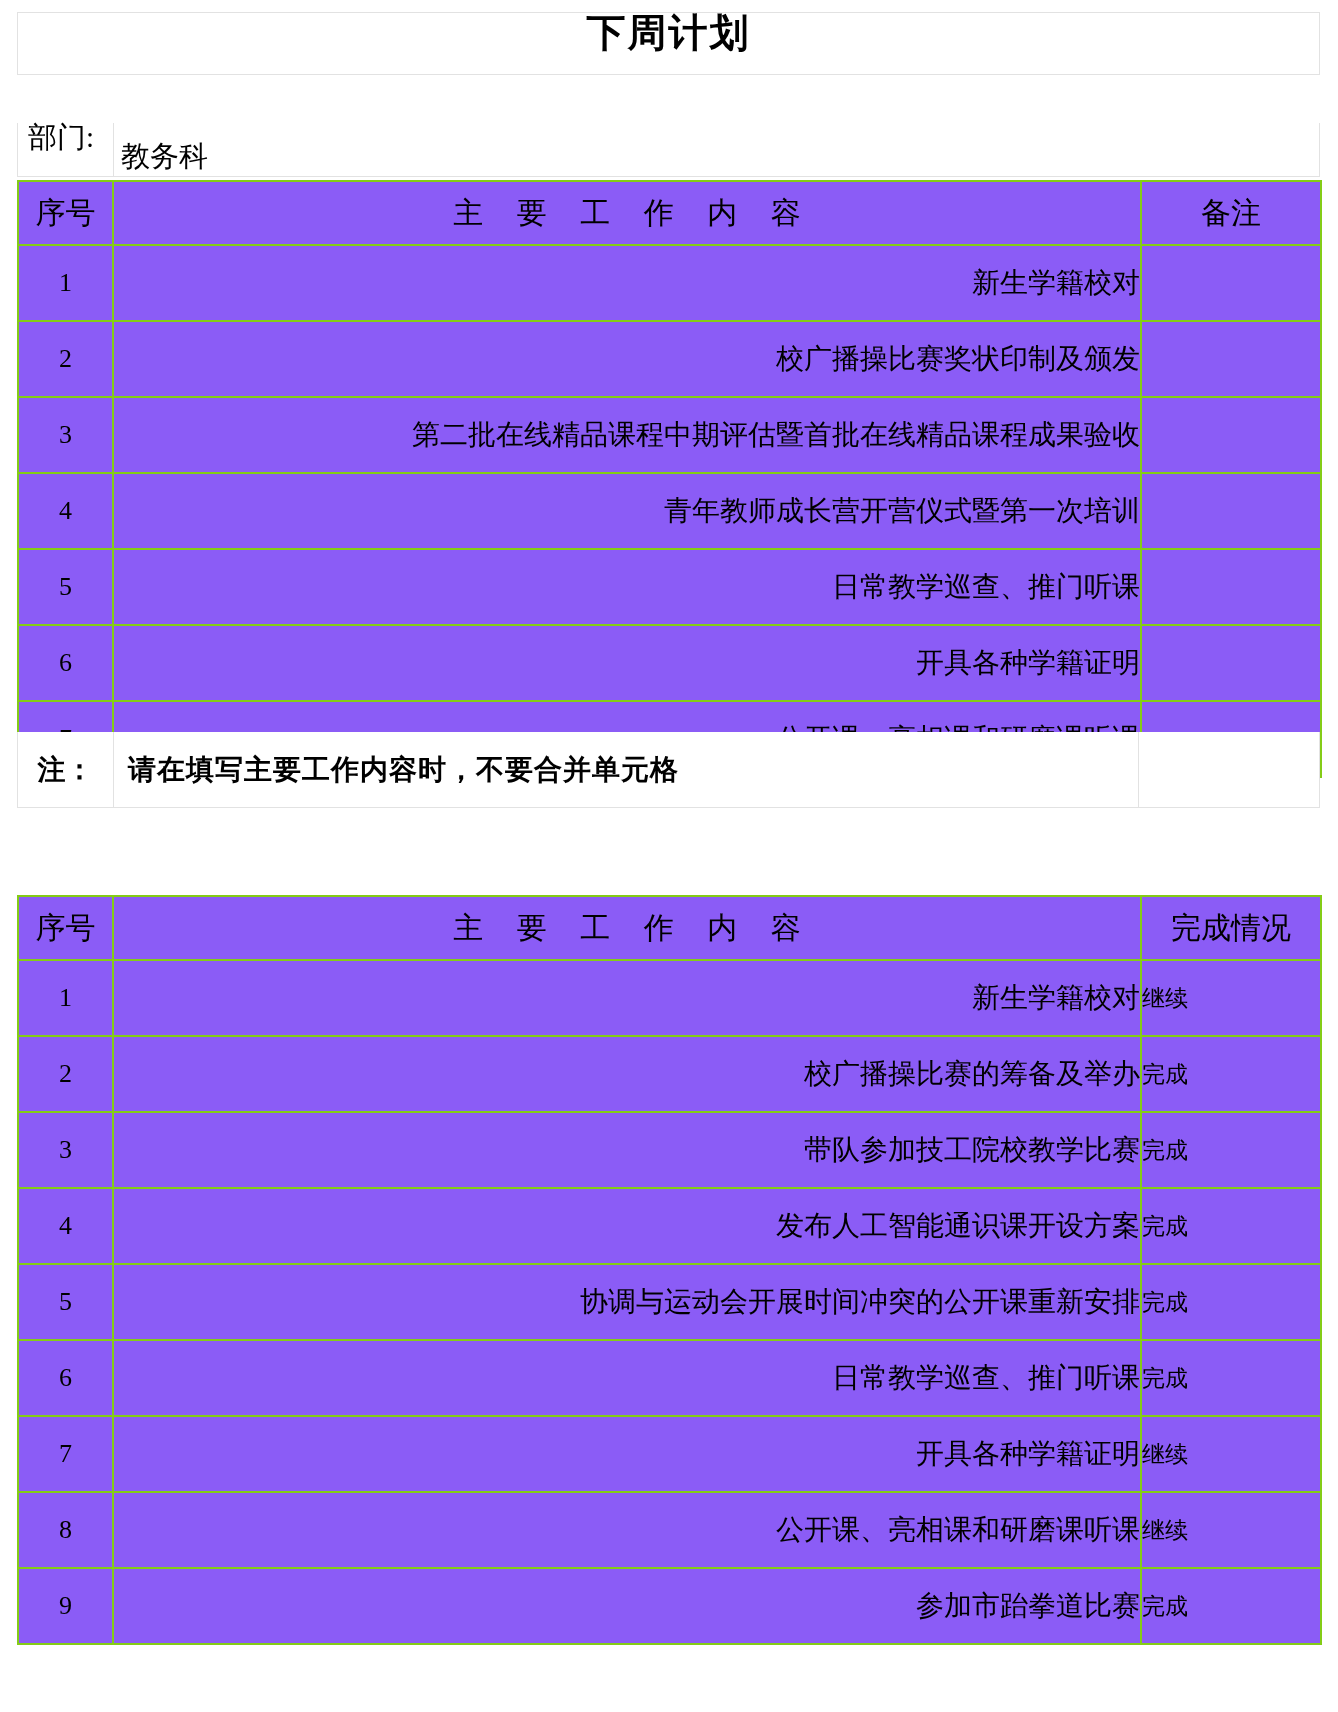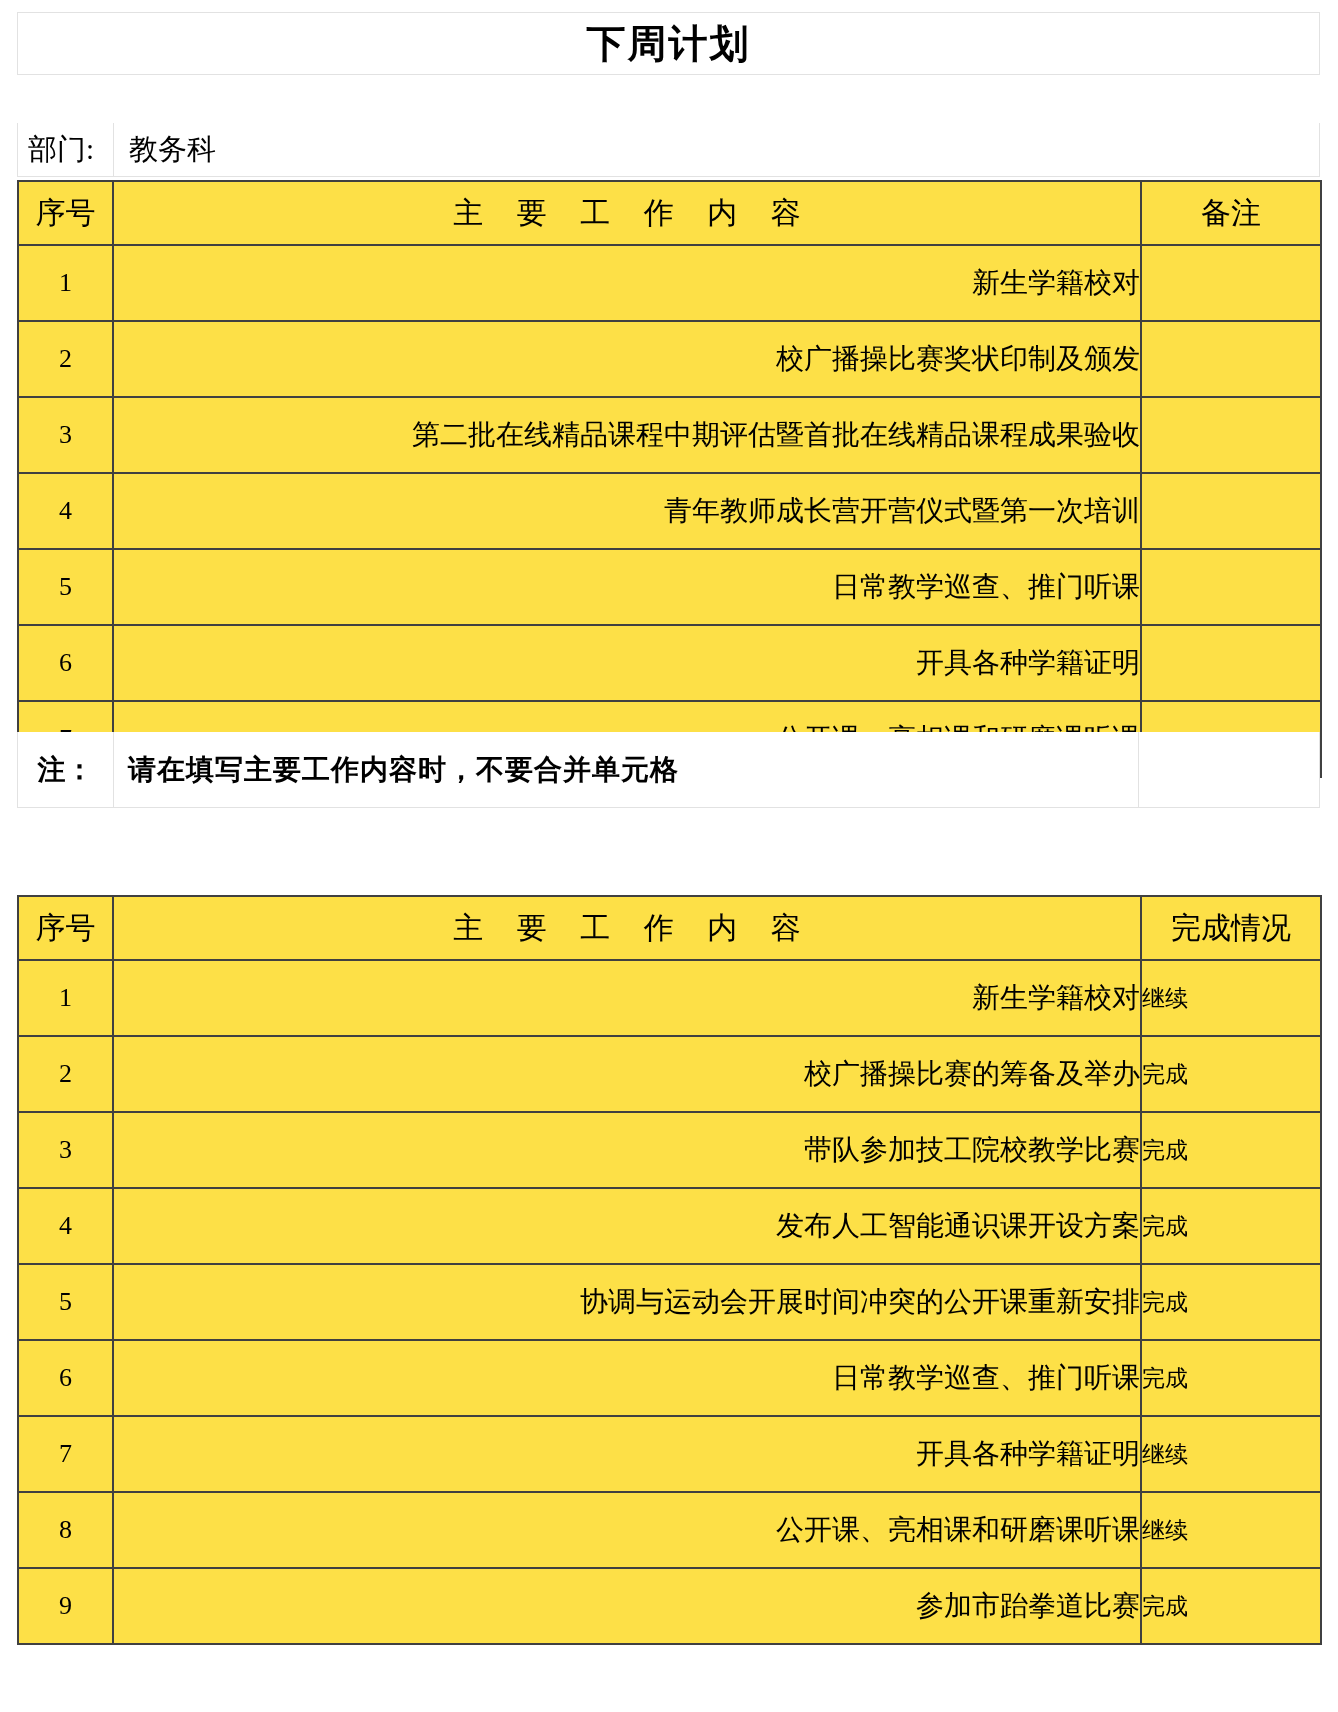--- a/index.html
+++ b/index.html
@@ -26,21 +26,20 @@
   .band {
     position: absolute;
     left: 17px;
     width: 1303px;
     box-sizing: border-box;
     border-left: 1px solid #e2e2e2;
     border-right: 1px solid #e2e2e2;
     border-bottom: 1px solid #e2e2e2;
     background: #ffffff;
     display: flex;
-    align-items: center;
   }
   .band.top-rule { border-top: 1px solid #e2e2e2; }
 
   .doc-title {
     width: 100%;
     text-align: center;
     font-weight: bold;
     font-size: 39px;
     letter-spacing: 2px;
     line-height: 1;
@@ -65,24 +64,24 @@
   
   table.grid {
     position: absolute;
     left: 17px;
     width: 1303px;
     border-collapse: collapse;
     table-layout: fixed;
     background: #ffffff;
   }
   table.grid td, table.grid th {
-    border: 2px solid #404040;
+    border: 2px solid #84cc16;
     padding: 0;
     font-weight: normal;
-    background: #fde047;
+    background: #8b5cf6;
   }
   .col-no    { width: 95px; }
   .col-main  { width: 1028px; }
   .col-right { width: 180px; }
 
   .hdr {
     height: 62px;
     text-align: center;
     font-size: 30px;
     font-weight: bold;
@@ -155,21 +154,21 @@
 <div class="sheet">
 
   <div class="band top-rule" style="top:12px; height:63px;">
     <div class="doc-title">下周计划</div>
   </div>
 
 
   <div class="band" style="top:123px; height:54px;">
     <div class="meta-cell-divider"></div>
     <div class="meta-text" style="width:95px; box-sizing:border-box;">部门:</div>
-    <div class="meta-text" style="padding-left:16px;">教务科</div>
+    <div class="meta-text" style="padding-left:8px;margin-top:19px;">教务科</div>
   </div>
 
   <table class="grid" style="top:180px;">
     <colgroup>
       <col class="col-no">
         <col class="col-main">
         <col class="col-right">
     </colgroup>
     <thead>
       <tr>

